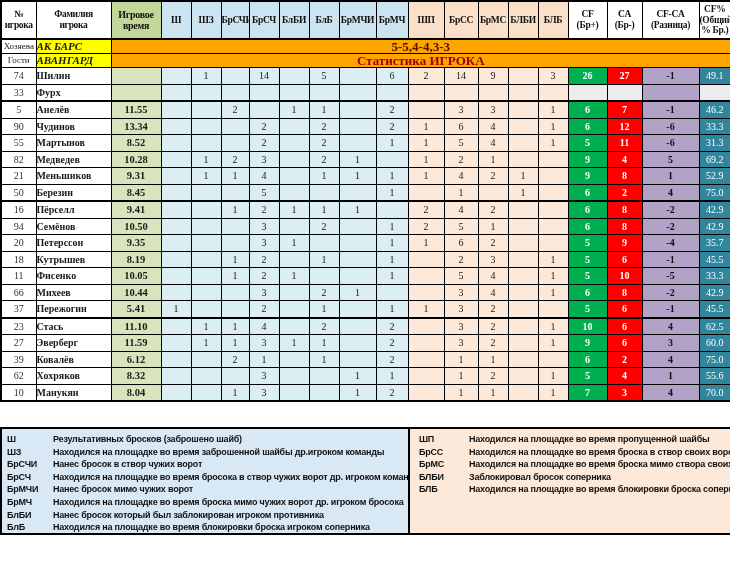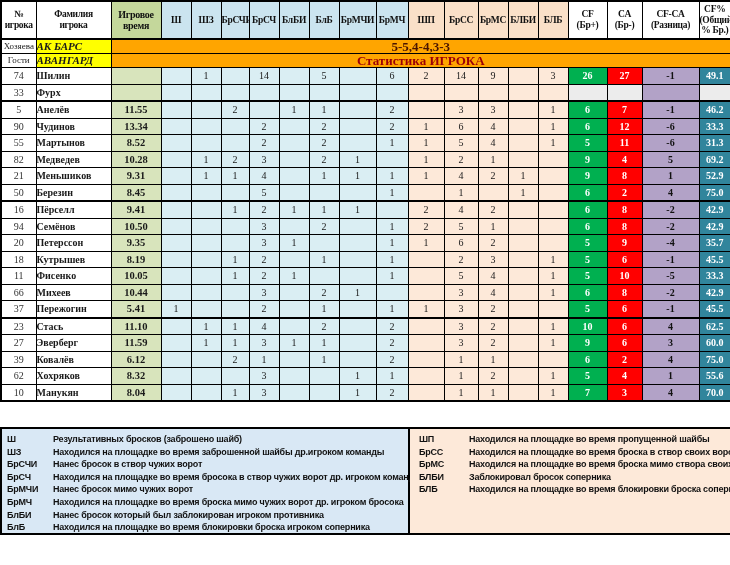--- a/index.html
+++ b/index.html
@@ -25,21 +25,21 @@
 
   tbody td{height:15.5px;line-height:15px;font-size:10px;text-align:center;color:#1a1a1a;background:#fff;}
   td.num{color:#333;}
   td.pname{text-align:left;padding-left:4px;font-weight:bold;}
   td.time{background:var(--time-cell-green,#D8E4BC);font-weight:bold;font-size:10.5px;}
   td.blue{background:var(--cell-blue,#DAEEF3);}
   td.peach{background:var(--cell-peach,#FDE9D9);}
   td.cf{background:var(--cf-green,#00B050);color:#fff;font-weight:bold;}
   td.ca{background:var(--ca-red,#FF0000);color:#fff;font-weight:bold;}
   td.diff{background:var(--diff-lavender,#B2A2C7);font-weight:bold;color:#111;}
-  td.pct{background:var(--pct-teal,#31859C);color:#fff;font-weight:bold;}
+  td.pct{background:var(--pct-teal,#31859C);color:#fff;font-weight:normal;}
   td.cf.empty,td.ca.empty,td.pct.empty{background:#ECECEC;}
   tr.group-start td{border-top-width:2px;}
 
   .legend{display:flex;width:730px;height:108px;border:2px solid #000;box-sizing:border-box;
     margin-top:25px;font-family:"Liberation Sans",sans-serif;}
   .legend-panel{box-sizing:border-box;padding:4px 0 0 5px;}
   .legend-left{width:408px;border-right:2px solid #000;background:var(--legend-blue,#D9E8F5);}
   .legend-right{width:322px;background:var(--cell-peach,#FDE9D9);padding-left:9px;}
   .legend-row{display:grid;grid-template-columns:46px 1fr;height:12.6px;line-height:12.6px;
     font-size:9px;font-weight:bold;white-space:nowrap;letter-spacing:-0.2px;color:#111;}

